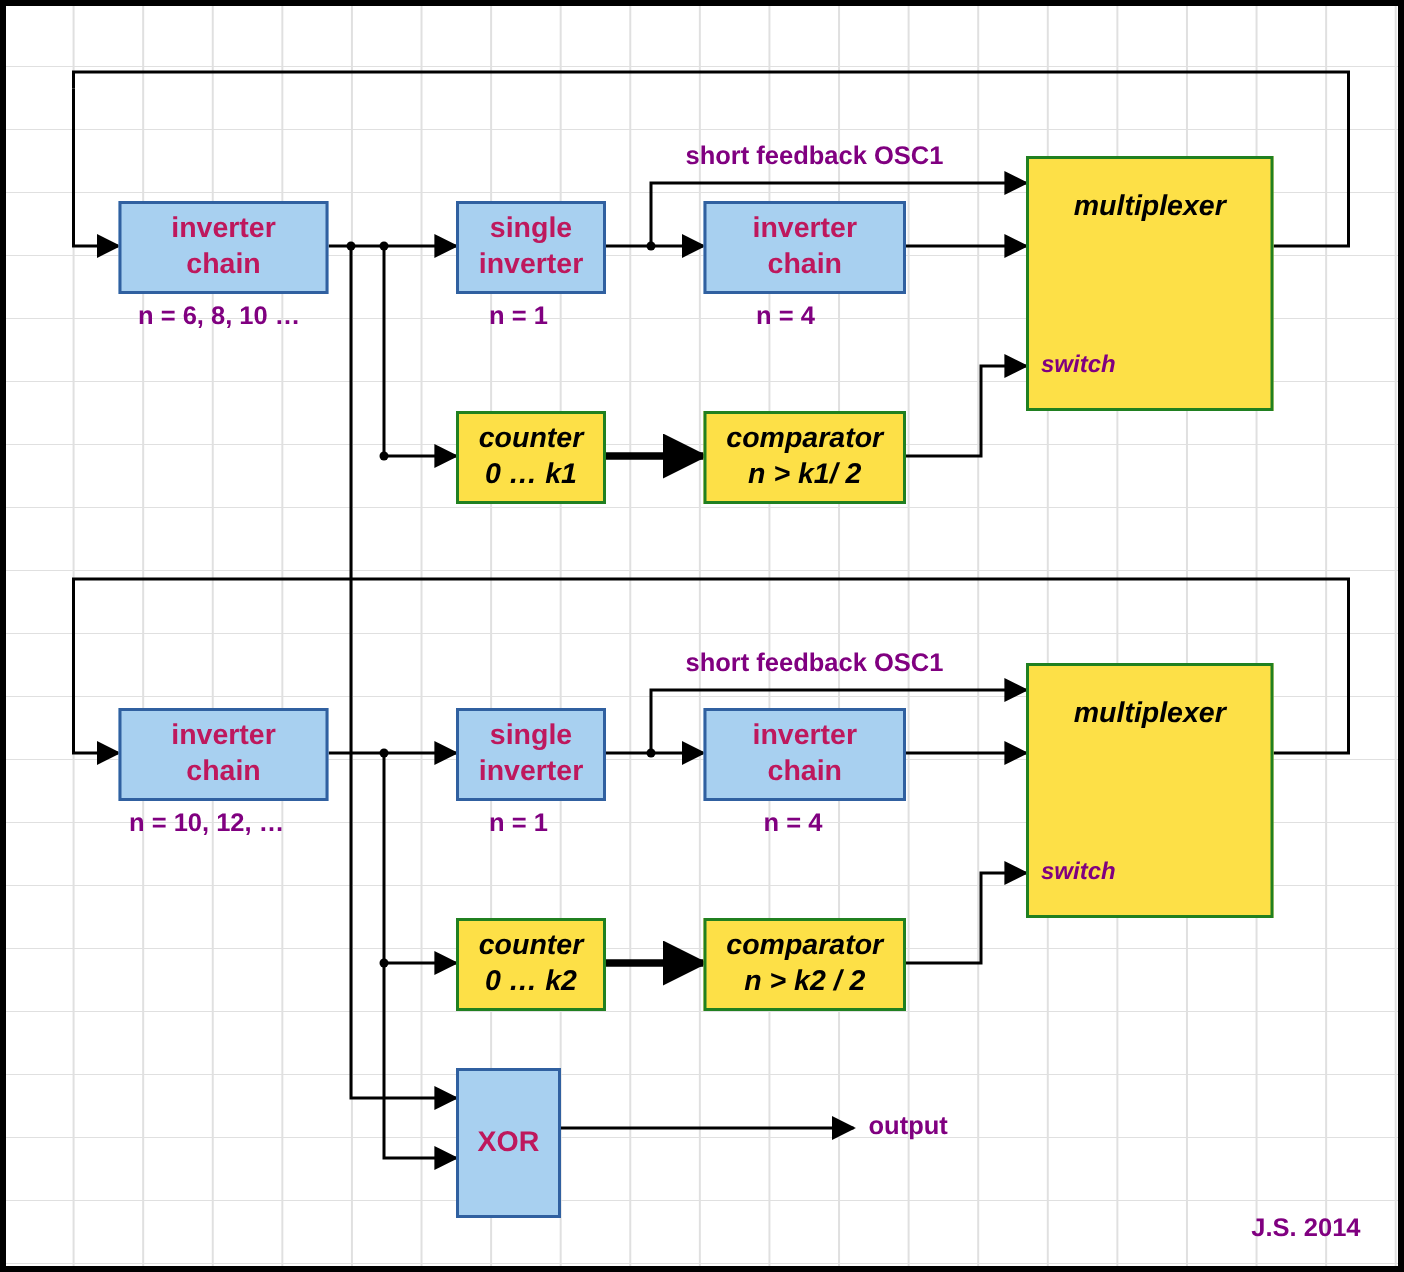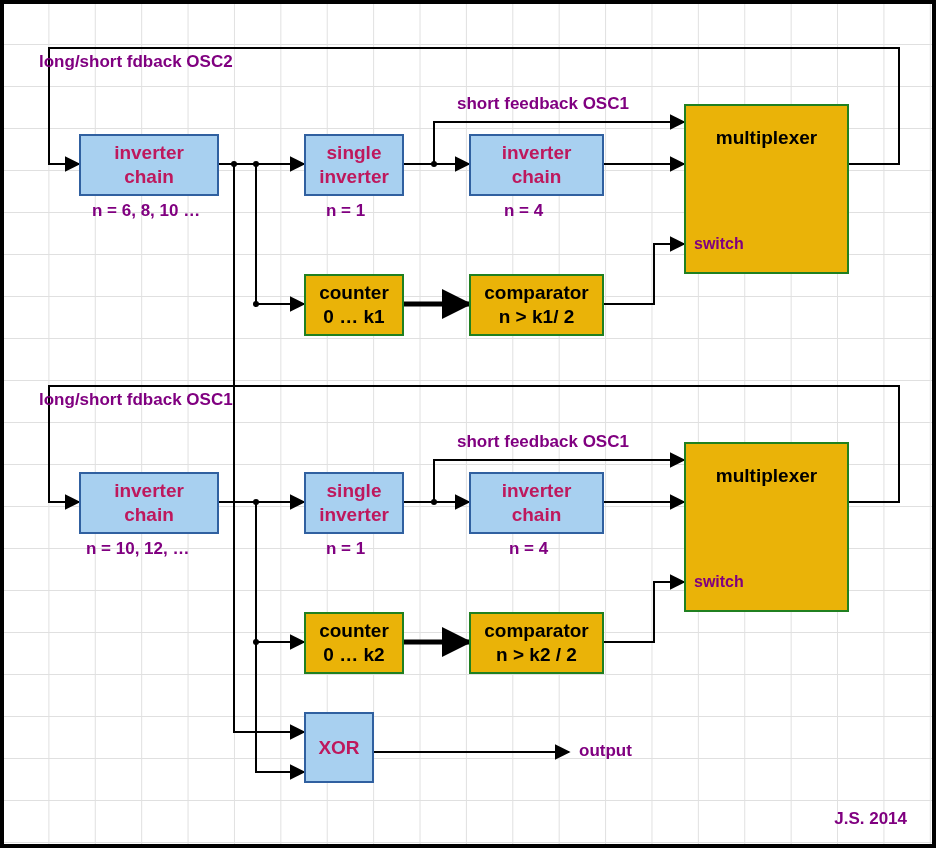--- a/index.html
+++ b/index.html
@@ -25,21 +25,21 @@
     display: flex;
     flex-direction: column;
     align-items: center;
     justify-content: center;
     font-size: 19px;
     font-weight: bold;
     line-height: 1.25;
     text-align: center;
   }
   .blue { background: #a8d0f0; border-color: #3060a0; color: #be185d; }
-  .green { background: #eab308; border-color: #208020; color: #000; }
+  .green { background: #fde047; border-color: #208020; color: #000; font-style: italic; }
   .caption {
     position: absolute;
     color: #800080;
     font-weight: bold;
     font-size: 17px;
     white-space: nowrap;
   }
   .mux-switch {
     position: absolute;
     color: #800080;
@@ -108,22 +108,20 @@
 
     <circle cx="252" cy="160" r="3" fill="#000"></circle>
     <circle cx="430" cy="160" r="3" fill="#000"></circle>
     <circle cx="252" cy="300" r="3" fill="#000"></circle>
     <circle cx="230" cy="160" r="3" fill="#000"></circle>
     <circle cx="252" cy="498" r="3" fill="#000"></circle>
     <circle cx="430" cy="498" r="3" fill="#000"></circle>
     <circle cx="252" cy="638" r="3" fill="#000"></circle>
   </svg>
 
-  <div class="caption" style="left:35px; top:48px;">long/short fdback OSC2</div>
-  <div class="caption" style="left:35px; top:386px;">long/short fdback OSC1</div>
   <div class="caption" style="left:453px; top:90px;">short feedback OSC1</div>
   <div class="caption" style="left:453px; top:428px;">short feedback OSC1</div>
   <div class="caption" style="left:575px; top:737px;">output</div>
   <div class="caption" style="right:25px; bottom:15px;">J.S. 2014</div>
 
   <div class="box blue" style="left:75px; top:130px; width:140px; height:62px;">
     <span>inverter</span>
     <span>chain</span>
   </div>
   <div class="caption" style="left:88px; top:197px;">n =  6, 8, 10 …</div>
@@ -181,17 +179,17 @@
   <div class="box green" style="left:465px; top:608px; width:135px; height:62px;">
     <span>comparator</span>
     <span>n &gt; k2 / 2</span>
   </div>
 
   <div class="box green" style="left:680px; top:438px; width:165px; height:170px; justify-content:flex-start; padding-top:20px;">
     <span>multiplexer</span>
     <span class="mux-switch" style="left:8px; bottom:18px;">switch</span>
   </div>
 
-  <div class="box blue" style="left:300px; top:708px; width:70px; height:71px;">
+  <div class="box blue" style="left:300px; top:708px; width:70px; height:100px;">
     <span>XOR</span>
   </div>
 
 </div>
 
 </body></html>

